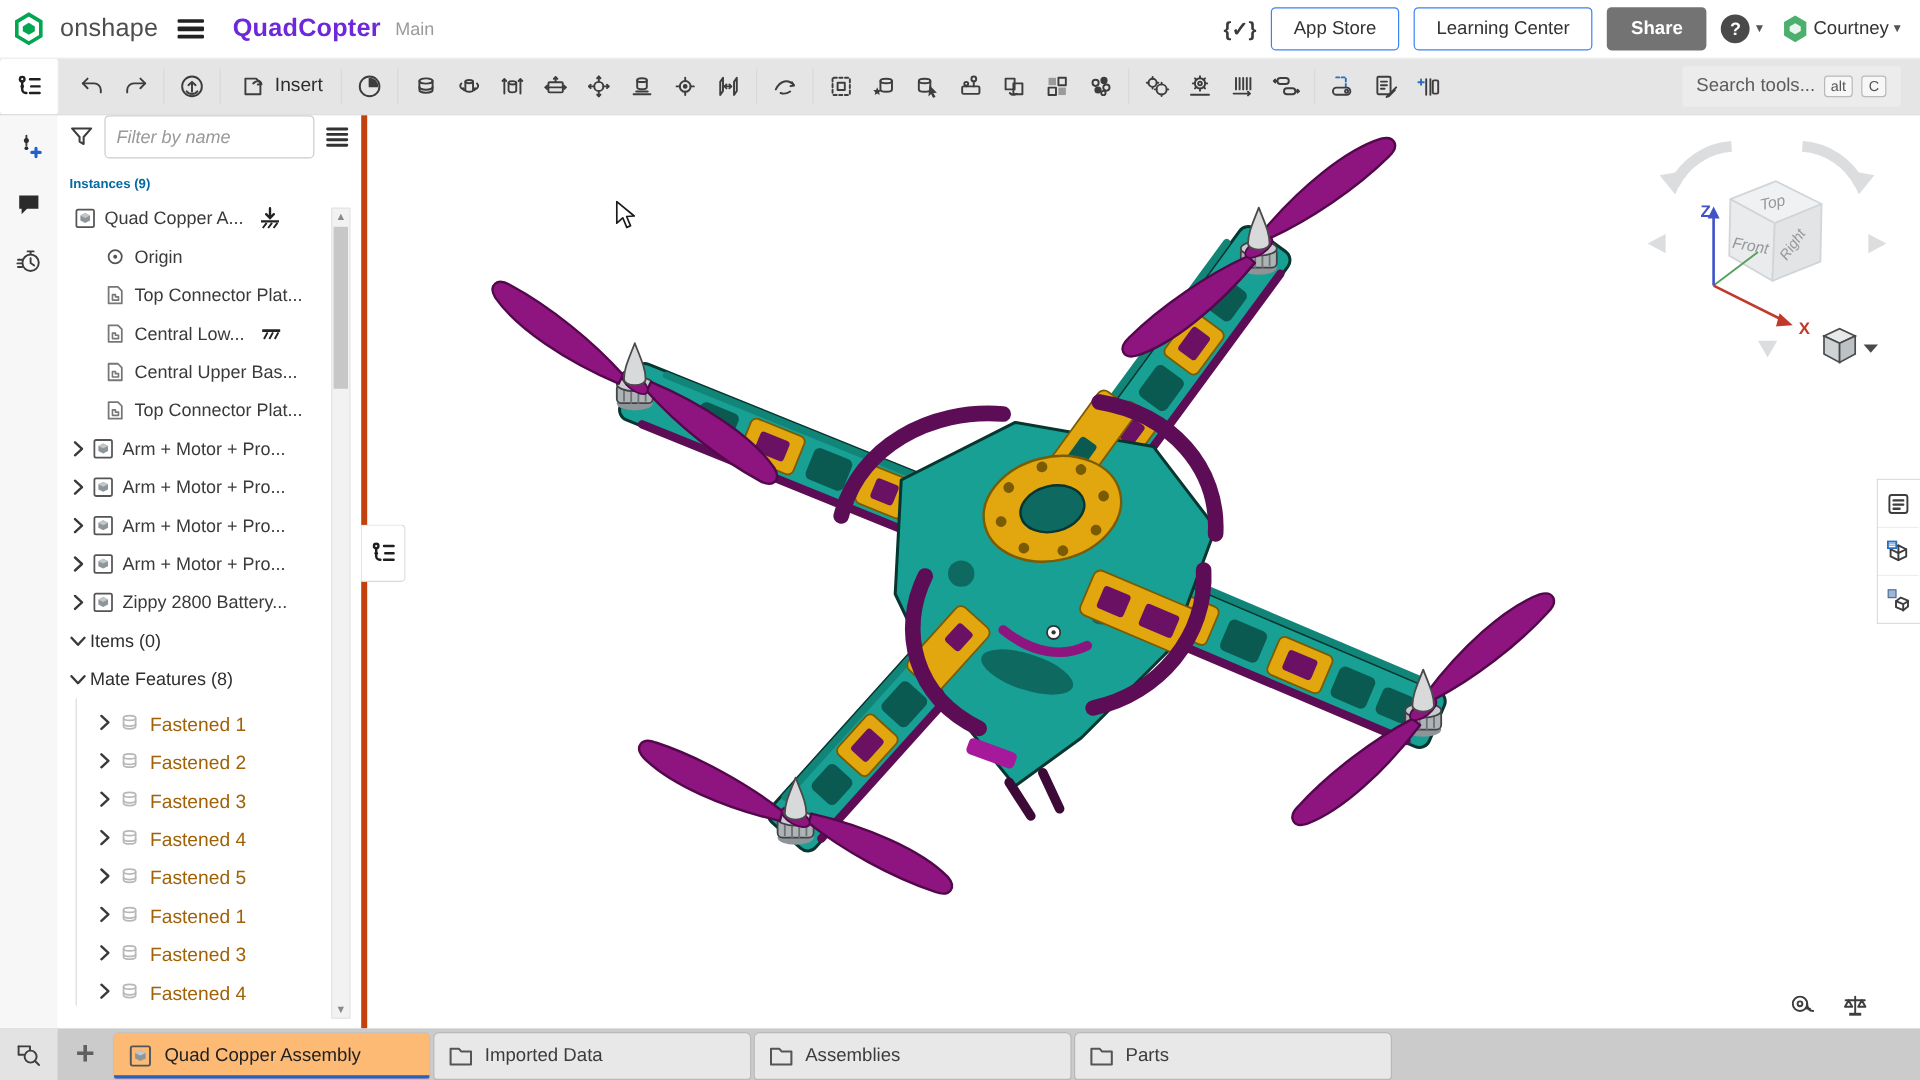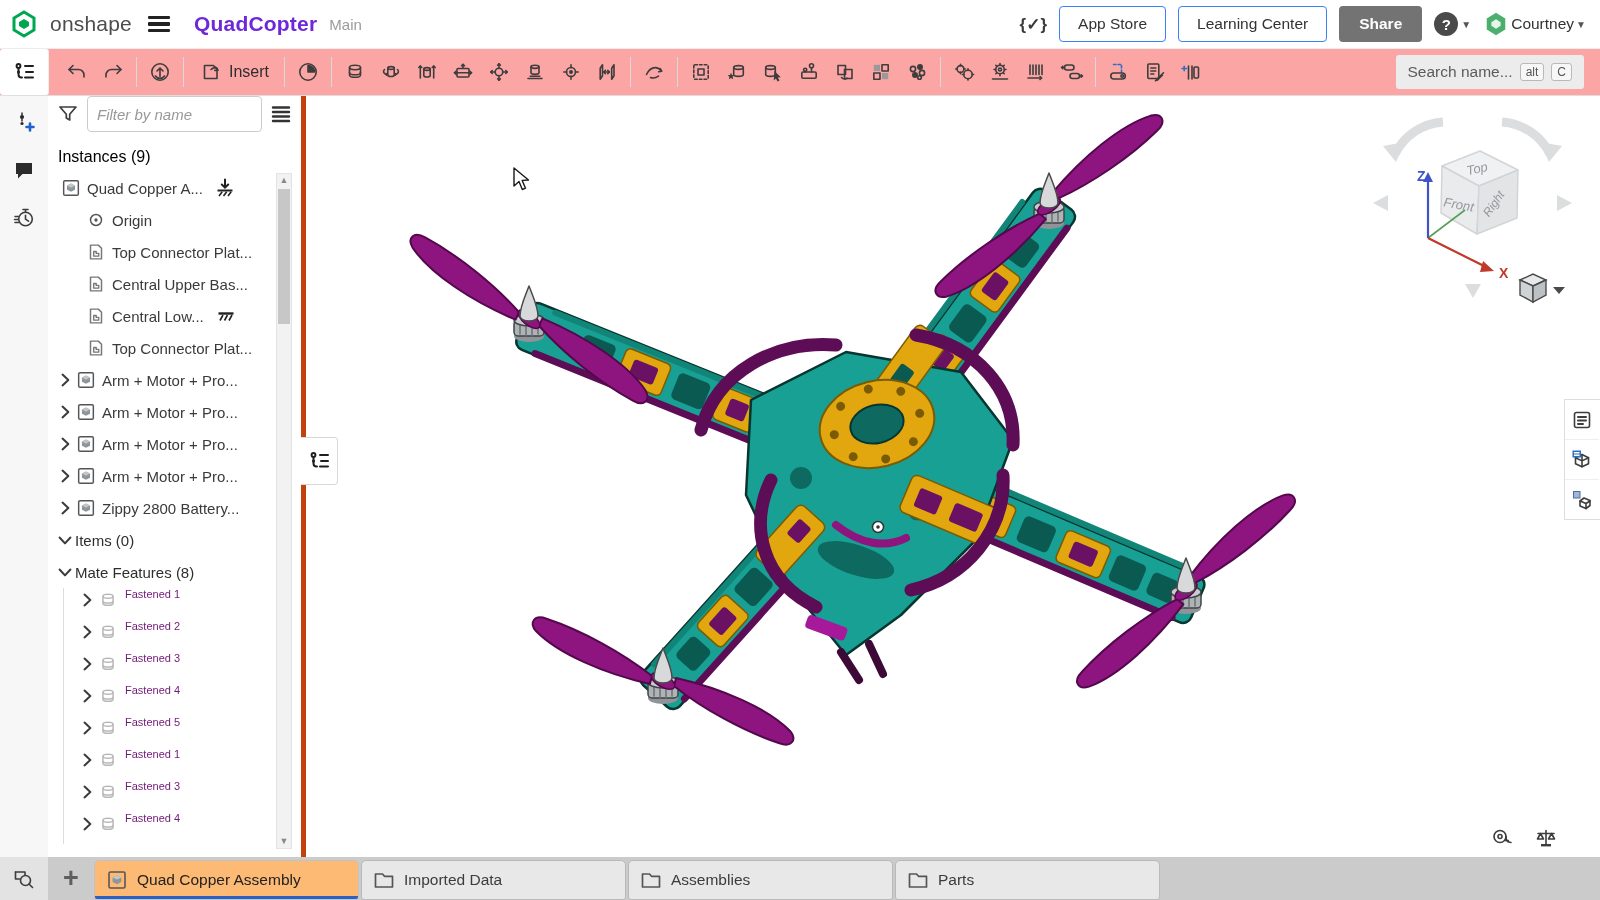--- a/index.html
+++ b/index.html
@@ -27,21 +27,21 @@
     font-size:15.5px;color:#333;display:flex;align-items:center}
   .share-btn{height:36px;padding:0 20px;border-radius:4px;color:#fff;font-weight:bold;font-size:15.5px;
     display:flex;align-items:center;border:none}
   .help-wrap{display:flex;align-items:center;gap:3px}
   .help-circle{width:24px;height:24px;border-radius:50%;background:#4a4a4a;color:#fff;font-weight:bold;
     font-size:15px;display:flex;align-items:center;justify-content:center}
   .caret{font-size:10px;color:#555}
   .user-wrap{display:flex;align-items:center;gap:2px;font-size:15.5px;color:#333}
 
   
-  #toolbar{position:absolute;top:48px;left:0;right:0;height:47px;background:#fca5a5;
+  #toolbar{position:absolute;top:48px;left:0;right:0;height:47px;background:#e5e5e5;
     border-bottom:1px solid #dedede;display:flex;align-items:center;z-index:25}
   .tbtn{width:36px;height:38px;display:flex;align-items:center;justify-content:center;border-radius:3px;flex:0 0 auto}
   .tdiv{width:1px;height:30px;background:#d9d9d9;margin:0 5px;flex:0 0 auto}
   #struct-btn{width:48px;height:46px;background:#fff;border-right:1px solid #eee}
   .insert-btn{display:flex;align-items:center;gap:6px;height:38px;padding:0 10px;border-radius:3px;font-size:16px;color:#2e2e2e}
   #toolbar-dynamic{display:flex;align-items:center}
   .search-tools{margin-left:auto;margin-right:16px;height:34px;background:#ececec;border-radius:3px;
     display:flex;align-items:center;gap:7px;padding:0 12px;color:#5c5c5c;font-size:15.5px;min-width:150px}
   .kbd{border:1px solid #b9b9b9;background:#f7f7f7;border-radius:3px;font-size:12px;color:#555;
     padding:1px 5px;line-height:14px}
@@ -51,32 +51,32 @@
     display:flex;flex-direction:column;align-items:center;padding-top:12px;gap:18px}
   .strip-btn{width:30px;height:30px;display:flex;align-items:center;justify-content:center}
 
   
   #left-panel{position:absolute;top:85px;bottom:43px;left:48px;width:253px;background:#fff;
     border-right:5px solid #c2410c;z-index:20;overflow:hidden}
   .filter-row{display:flex;align-items:center;gap:7px;padding:11px 8px 8px 8px}
   .filter-input{flex:1;height:34px;border:1px solid #ccc;border-radius:4px;padding:0 9px;font-size:15px;
     font-style:italic;color:#555;outline:none;font-family:"Liberation Sans",sans-serif;min-width:0}
   .filter-input::placeholder{color:#999;font-style:italic}
-  .section-hdr{font-size:16px;font-weight:normal;color:#000000;padding:8px 10px 6px 10px}
+  .section-hdr{font-size:11px;font-weight:bold;color:#0369a1;padding:8px 10px 6px 10px}
   .trow{height:32px;display:flex;align-items:center;font-size:15px;color:#3a3a3a;white-space:nowrap}
   .trow .chev{width:20px;display:flex;justify-content:center;flex:0 0 auto}
   .trow .ricon{width:22px;display:flex;justify-content:center;margin-right:5px;flex:0 0 auto}
   .trow .lbl{overflow:hidden;text-overflow:ellipsis}
   .trow .sfx{margin-left:10px;display:flex;flex:0 0 auto}
   .ind-root{padding-left:12px}
   .ind-child{padding-left:37px}
   .ind-sub{padding-left:7px}
   .grp-hdr{padding-left:7px;font-size:15px;color:#2e2e2e}
   .mate-list{margin-left:15px;border-left:1px solid #dcdcdc}
-  .mate-row{height:32px;display:flex;align-items:flex-start;padding-left:13px;font-size:11px;color:#701a75}
+  .mate-row{height:32px;display:flex;align-items:flex-end;padding-left:13px;font-size:16px;color:#a16207}
   .mate-row .chev{width:20px;display:flex;justify-content:center}
   .mate-row .ricon{width:22px;display:flex;justify-content:center;margin-right:6px}
   
   #tree-scroll{position:absolute;top:88px;bottom:8px;left:228px;width:14px;background:#f2f2f2;border:1px solid #e4e4e4}
   #tree-scroll .arr{position:absolute;left:0;right:0;height:13px;color:#8a8a8a;font-size:9px;text-align:center;line-height:13px}
   #tree-thumb{position:absolute;left:1px;right:1px;top:15px;height:135px;background:#c7c7c7}
 
   
   #viewport{position:absolute;top:95px;bottom:43px;left:301px;right:0;background:#fff;overflow:hidden}
   #flyout-handle{position:absolute;left:301px;top:437px;width:36px;height:46px;background:#fff;
@@ -463,21 +463,21 @@
         <svg class="ic" viewBox="0 0 24 24">
           <g>
             <path d="M9.5 6v13M13 6v13"></path>
             <rect x="15" y="7" width="4.5" height="11" rx="1"></rect>
             <path d="M3 8.5h4.5M5.2 6.3v4.4" stroke="#2a6fc4"></path>
           </g>
         </svg>
       </div>
     </div>
   <div class="search-tools">
-    <span>Search name...</span>
+    <span>Search tools...</span>
     <span class="kbd">alt</span>
     <span class="kbd">C</span>
   </div>
 </div>
 
 <div id="left-strip">
   <div class="strip-btn">
     <svg class="ic" viewBox="0 0 24 24">
       <g stroke-width="1.8">
           <path d="M10 3v2.2M10 9v2"></path>
@@ -544,34 +544,34 @@
         </svg>
       </span>
     <span class="lbl">Top Connector Plat...</span>
   </div>
   <div class="trow ind-child">
     <span class="ricon">
         <svg class="ic" width="20" height="20">
           <use href="#s-part"></use>
         </svg>
       </span>
-    <span class="lbl">Central Upper Bas...</span>
+    <span class="lbl">Central Low...</span>
+    <span class="sfx">
+        <svg class="ic" width="20" height="20">
+          <use href="#s-fixed"></use>
+        </svg>
+      </span>
   </div>
   <div class="trow ind-child">
     <span class="ricon">
         <svg class="ic" width="20" height="20">
           <use href="#s-part"></use>
         </svg>
       </span>
-    <span class="lbl">Central Low...</span>
-    <span class="sfx">
-        <svg class="ic" width="20" height="20">
-          <use href="#s-fixed"></use>
-        </svg>
-      </span>
+    <span class="lbl">Central Upper Bas...</span>
   </div>
   <div class="trow ind-child">
     <span class="ricon">
         <svg class="ic" width="20" height="20">
           <use href="#s-part"></use>
         </svg>
       </span>
     <span class="lbl">Top Connector Plat...</span>
   </div>
   <div class="trow ind-sub">

